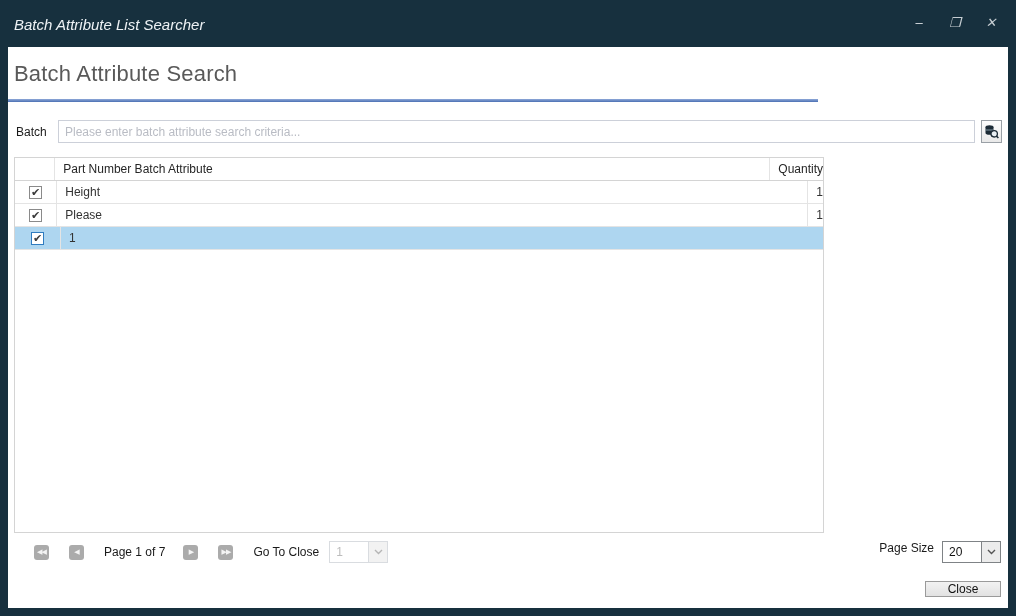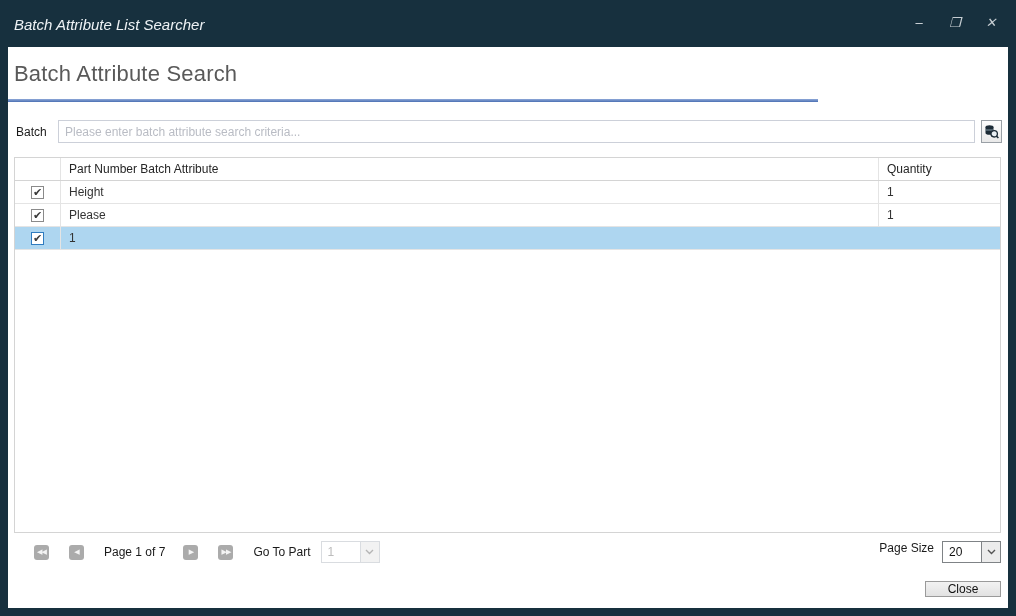--- a/index.html
+++ b/index.html
@@ -24,21 +24,21 @@
   
   .search-row { position:absolute; left:0; top:73px; width:1000px; height:24px; }
   .search-label { position:absolute; left:8px; top:5px; font-size:12px; color:#1a1a1a; }
   .search-input { position:absolute; left:50px; top:0; width:917px; height:23px; border:1px solid #ccd0d9;
                   font-family:"Liberation Sans", sans-serif; font-size:12px; padding:0 6px; color:#333; outline:none; }
   .search-input::placeholder { color:#b9bcc4; }
   .search-btn { position:absolute; left:973px; top:0; width:21px; height:23px; background:linear-gradient(#fdfdfd,#e9e9e9);
                 border:1px solid #9aa0a6; display:flex; align-items:center; justify-content:center; cursor:pointer; padding:0; }
 
   
-  .grid { position:absolute; left:6px; top:110px; width:987px; height:376px; border:1px solid #d4d4d4; background:#fff; }
+  .grid { position:absolute; left:6px; top:110px; width:810px; height:376px; border:1px solid #d4d4d4; background:#fff; }
   .grid-row { display:flex; height:23px; border-bottom:1px solid #e4e4e4; font-size:12px; color:#333; align-items:stretch; }
   .grid-header { border-bottom:1px solid #d4d4d4; color:#262626; }
   .col-check { width:46px; border-right:1px solid #e4e4e4; display:flex; align-items:center; justify-content:center; }
   .col-attr  { width:818px; border-right:1px solid #e4e4e4; display:flex; align-items:center; padding-left:8px; }
   .col-qty   { flex:1; display:flex; align-items:center; padding-left:8px; }
   .grid-row.selected { background:#aed6f0; }
   .checkbox { width:13px; height:13px; background:#fff; border:1px solid #8a8a8a; font-size:11px; line-height:11px;
               color:#3a3a3a; text-align:center; cursor:pointer; }
   .grid-row.selected .checkbox { border:1px solid #2f7cc0; }
 
@@ -132,21 +132,21 @@
       </div>
     </div>
 
     <div class="pager">
       <div class="pager-left">
         <span class="pg-btn">◀◀</span>
         <span class="pg-btn">◀</span>
         <span class="pg-text">Page 1 of 7</span>
         <span class="pg-btn">▶</span>
         <span class="pg-btn">▶▶</span>
-        <span class="goto-label">Go To Part</span>
+        <span class="goto-label">Go To Close</span>
         <div class="combo disabled">
           <span class="combo-value">1</span>
           <span class="combo-arrow">
             <svg width="9" height="6" viewBox="0 0 9 6" fill="none">
                 <polyline points="1,1 4.5,4.5 8,1" stroke-width="1.4"></polyline>
               </svg>
           </span>
         </div>
       </div>
       <div class="pager-right">

